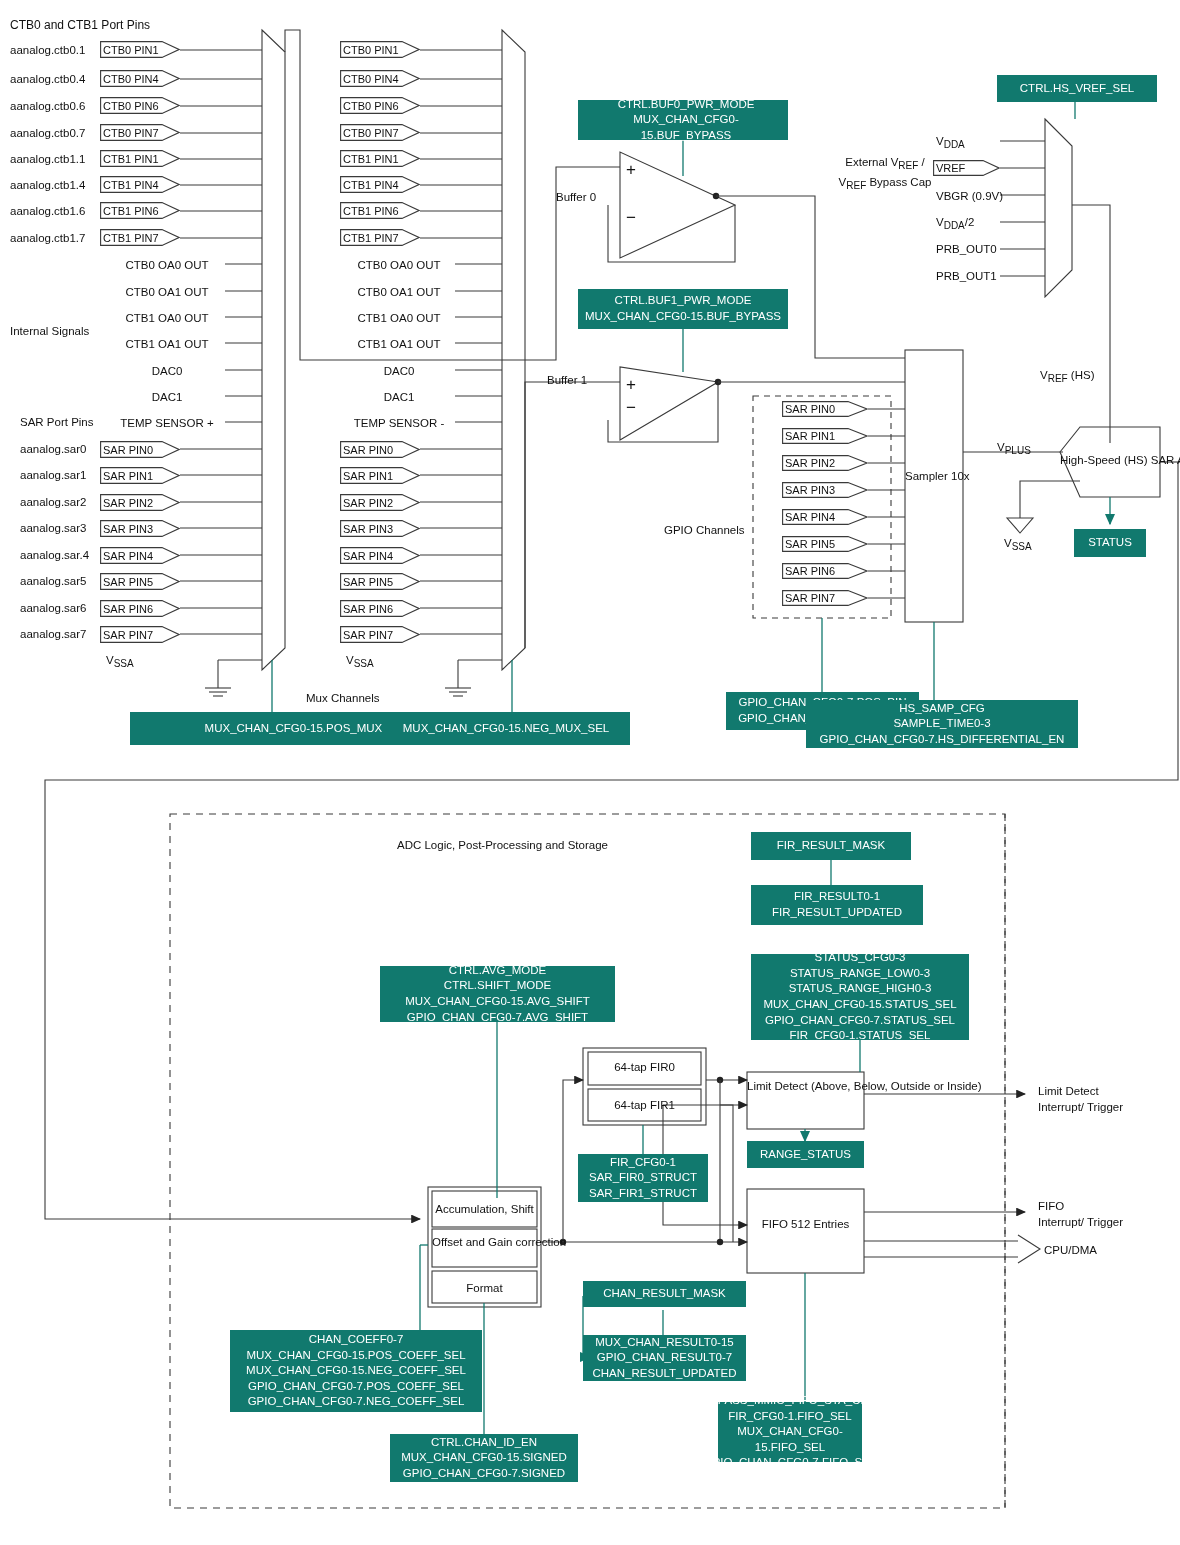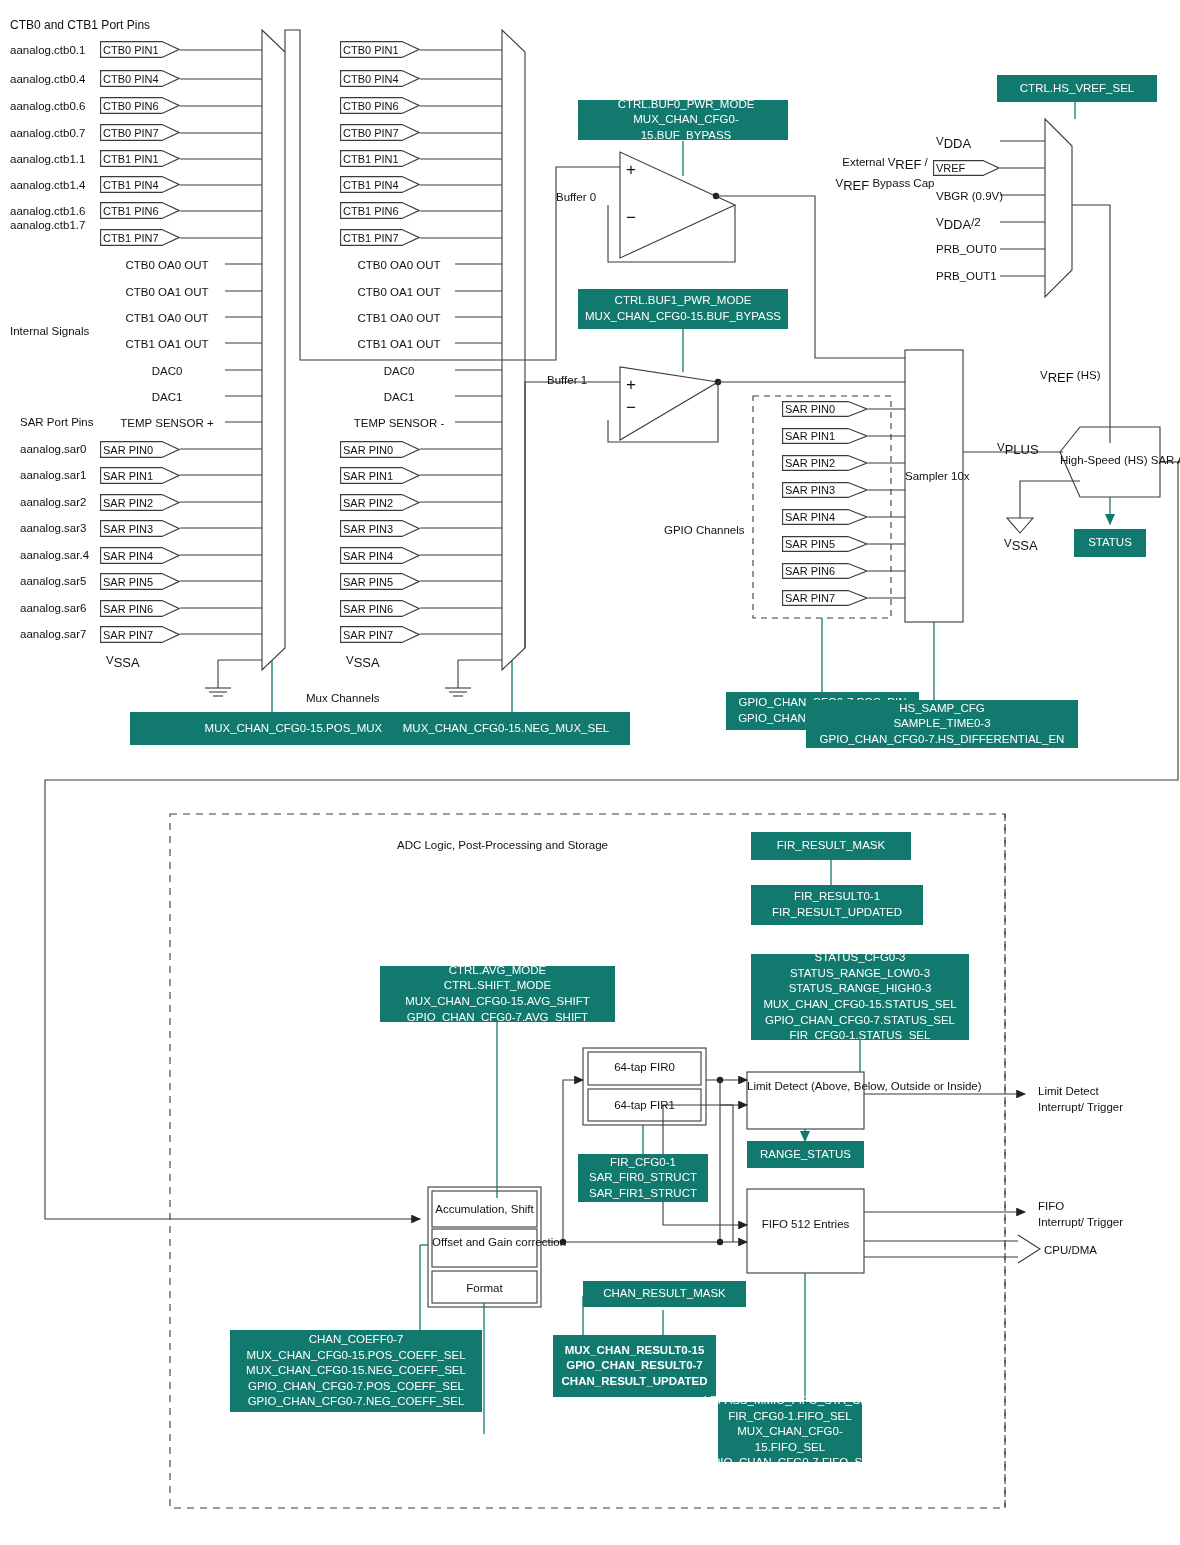--- a/index.html
+++ b/index.html
@@ -12,21 +12,21 @@
 
   .regbox{position:absolute;background:#11796E;color:#fff;font-size:11.5px;
           display:flex;align-items:center;justify-content:center;text-align:center;
           line-height:1.35;padding:3px 6px;box-sizing:border-box;white-space:pre-line;}
 
   .pin{position:absolute;font-size:11px;color:#111;display:flex;align-items:center;
        padding-left:3px;box-sizing:border-box;}
   .pin svg{position:absolute;left:0;top:0;}
   .pin span{position:relative;z-index:2;}
 
-  .sub{font-size:13px;vertical-align:sub;letter-spacing:0;}
+  .sub{font-size:10px;vertical-align:sub;letter-spacing:0;}
 </style>
 </head>
 <body>
 
 <div id="root">
 
 <svg id="canvas" xmlns="http://www.w3.org/2000/svg">
   <defs>
     <marker id="arr" markerWidth="9" markerHeight="8" refX="8" refY="4" orient="auto">
       <path d="M0,0 L9,4 L0,8 z" fill="#222"></path>
@@ -218,21 +218,21 @@
 <div class="lbl" style="left:664px;top:523px;">GPIO Channels</div>
 <div class="lbl" style="left:397px;top:838px;">ADC Logic, Post-Processing and Storage</div>
 
 <div class="lbl" style="left:10px;top:43px;">aanalog.ctb0.1</div>
 <div class="lbl" style="left:10px;top:72px;">aanalog.ctb0.4</div>
 <div class="lbl" style="left:10px;top:99px;">aanalog.ctb0.6</div>
 <div class="lbl" style="left:10px;top:126px;">aanalog.ctb0.7</div>
 <div class="lbl" style="left:10px;top:152px;">aanalog.ctb1.1</div>
 <div class="lbl" style="left:10px;top:178px;">aanalog.ctb1.4</div>
 <div class="lbl" style="left:10px;top:204px;">aanalog.ctb1.6</div>
-<div class="lbl" style="left:10px;top:218px;">aanalog.ctb1.7</div>
+<div class="lbl" style="left:10px;top:231px;">aanalog.ctb1.7</div>
 
 <div class="lbl" style="left:20px;top:442px;">aanalog.sar0</div>
 <div class="lbl" style="left:20px;top:468px;">aanalog.sar1</div>
 <div class="lbl" style="left:20px;top:495px;">aanalog.sar2</div>
 <div class="lbl" style="left:20px;top:521px;">aanalog.sar3</div>
 <div class="lbl" style="left:20px;top:548px;">aanalog.sar.4</div>
 <div class="lbl" style="left:20px;top:574px;">aanalog.sar5</div>
 <div class="lbl" style="left:20px;top:601px;">aanalog.sar6</div>
 <div class="lbl" style="left:20px;top:627px;">aanalog.sar7</div>
 
@@ -573,28 +573,31 @@
 <div class="regbox" style="left:747px;top:1141px;width:117px;height:27px;">RANGE_STATUS</div>
 <div class="lbl c" style="left:747px;top:1217px;width:117px;line-height:1.35;">FIFO
 512 Entries</div>
 
 <div class="lbl c" style="left:432px;top:1202px;width:105px;">Accumulation, Shift</div>
 <div class="lbl c" style="left:432px;top:1235px;width:105px;line-height:1.35;">Offset and Gain
 correction</div>
 <div class="lbl c" style="left:432px;top:1281px;width:105px;">Format</div>
 
 <div class="regbox" style="left:583px;top:1281px;width:163px;height:26px;">CHAN_RESULT_MASK</div>
-<div class="regbox" style="left:553px;top:1335px;width:163px;height:62px;font-weight:bold;">MUX_CHAN_RESULT0-15
+<div class="regbox" style="left:583px;top:1335px;width:163px;height:46px;">MUX_CHAN_RESULT0-15
 GPIO_CHAN_RESULT0-7
 CHAN_RESULT_UPDATED</div>
 <div class="regbox" style="left:230px;top:1330px;width:252px;height:82px;">CHAN_COEFF0-7
 MUX_CHAN_CFG0-15.POS_COEFF_SEL
 MUX_CHAN_CFG0-15.NEG_COEFF_SEL
 GPIO_CHAN_CFG0-7.POS_COEFF_SEL
 GPIO_CHAN_CFG0-7.NEG_COEFF_SEL</div>
+<div class="regbox" style="left:390px;top:1434px;width:188px;height:48px;">CTRL.CHAN_ID_EN
+MUX_CHAN_CFG0-15.SIGNED
+GPIO_CHAN_CFG0-7.SIGNED</div>
 <div class="regbox" style="left:718px;top:1402px;width:144px;height:60px;">LPPASS_MMIO_FIFO_STA_CFG
 FIR_CFG0-1.FIFO_SEL
 MUX_CHAN_CFG0-15.FIFO_SEL
 GPIO_CHAN_CFG0-7.FIFO_SEL</div>
 
 <div class="lbl" style="left:1038px;top:1083px;line-height:1.4;">Limit Detect<br>Interrupt/ Trigger</div>
 <div class="lbl" style="left:1038px;top:1198px;line-height:1.4;">FIFO<br>Interrupt/ Trigger</div>
 <div class="lbl" style="left:1044px;top:1243px;">CPU/DMA</div>
 
 </div>

